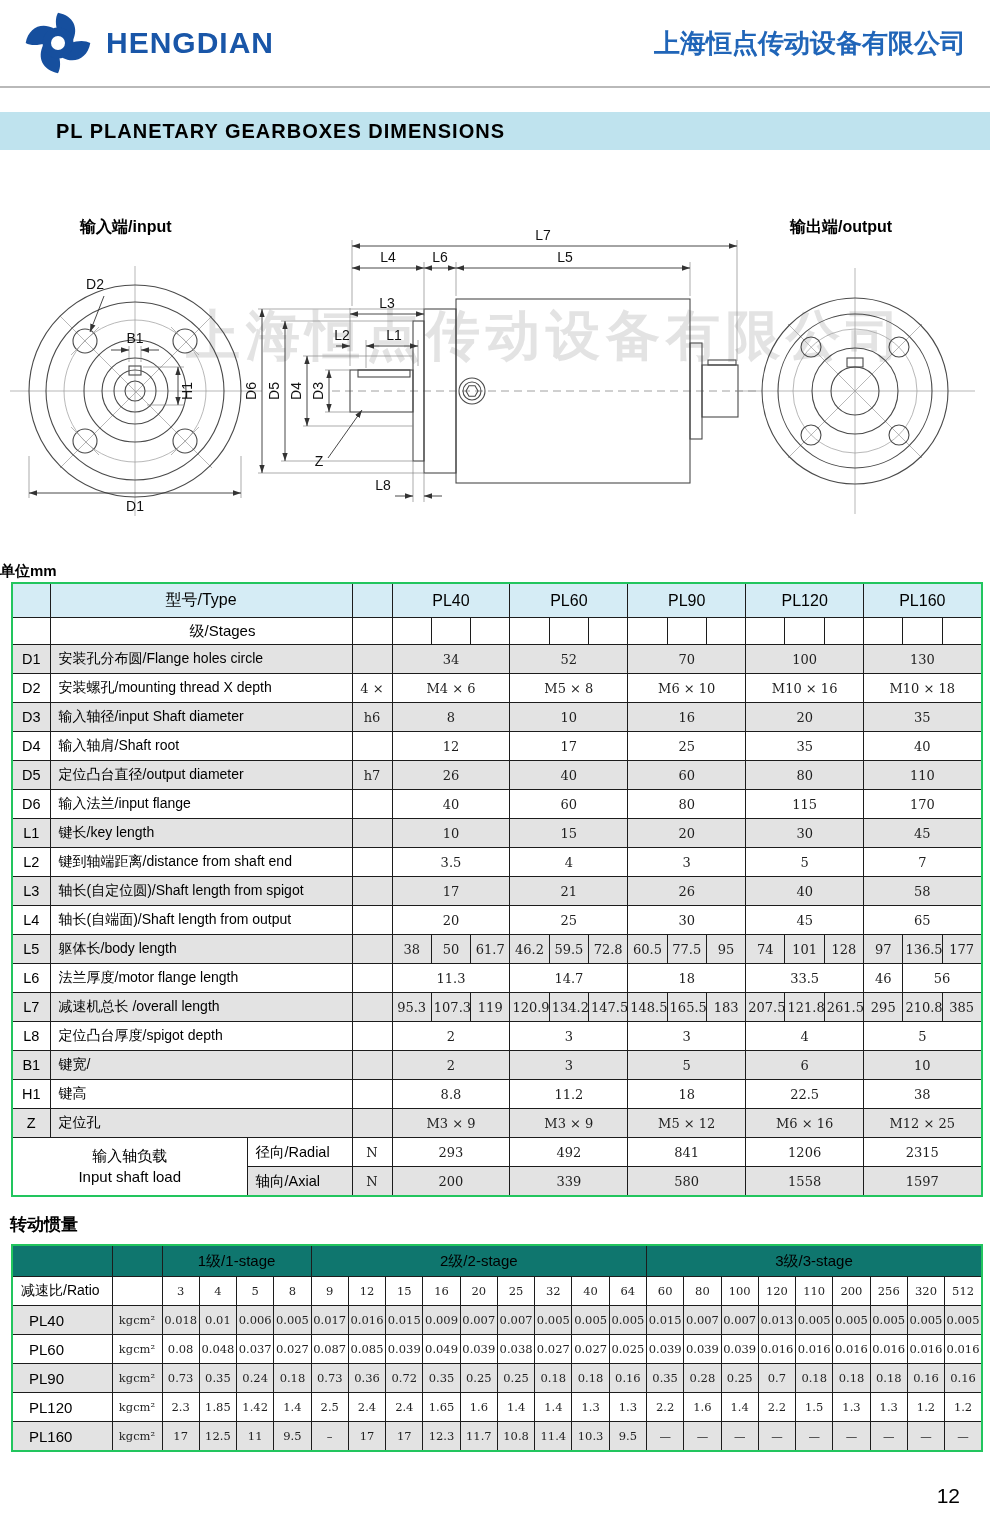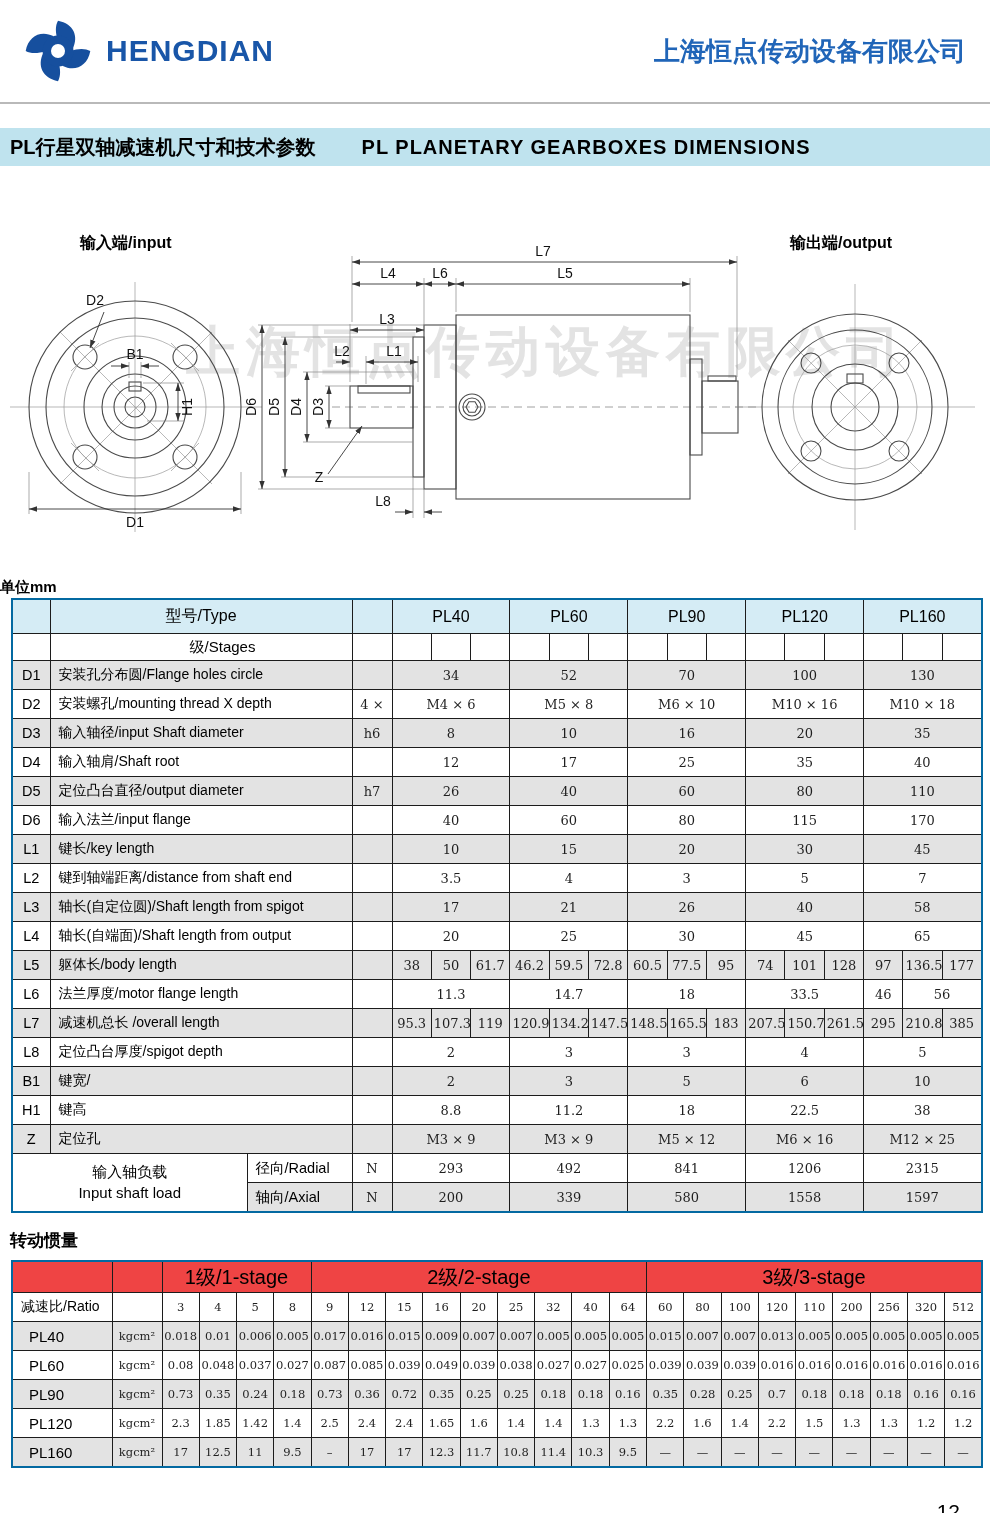--- a/index.html
+++ b/index.html
@@ -1,19 +1,19 @@
 <!DOCTYPE html>
 <html><head>
 <meta charset="utf-8">
 <style>
   html,body{margin:0;padding:0;background:#fff;}
   .page{position:relative;width:990px;height:1513px;background:#fff;overflow:hidden;
         font-family:"Liberation Sans",sans-serif;color:#000;}
   
-  .hd{display:flex;align-items:center;height:102px;padding:0 14px 0 22px;}
+  .hd{display:flex;align-items:center;height:86px;padding:0 14px 0 22px;}
   .logo{width:72px;height:66px;flex:0 0 auto;}
   .logo-text{margin-left:12px;font-size:30px;font-weight:bold;color:#1956a8;letter-spacing:1px;}
   .company{margin-left:auto;font-size:26px;font-weight:bold;color:#2065b8;padding-right:10px;}
   .rule{height:2px;background:#b9b9b9;}
   
   .title-bar{margin-top:24px;background:#bfe3ee;height:38px;display:flex;align-items:center;
              padding-left:10px;font-weight:bold;font-size:20px;}
   .title-bar .en{margin-left:46px;letter-spacing:1px;}
   
   .drawing{display:block;margin-top:6px;}
@@ -22,35 +22,35 @@
   .dtext{font-size:14px;fill:#111;}
   .out{stroke:#4a4a4a;stroke-width:1.1;fill:none;}
   .thin{stroke:#999;stroke-width:0.7;}
   .ext{stroke:#888;stroke-width:0.7;}
   .dim{stroke:#333;stroke-width:0.9;}
   .cl{stroke:#888;stroke-width:0.8;stroke-dasharray:8 5;}
   
   .unit-note{text-align:left;padding-right:12px;font-size:15px;font-weight:bold;height:20px;margin-top:-4px;}
   
   table{border-collapse:collapse;width:970px;margin:0 10px;table-layout:fixed;}
-  #main-table,#inertia-table{border:2px solid #0369a1;margin-left:11px;}
+  #main-table,#inertia-table{border:2px solid #22c55e;margin-left:11px;}
   td{border:1px solid #1c1c1c;height:28px;padding:0 2px;text-align:center;
      overflow:hidden;white-space:nowrap;font-size:14px;}
   .type-row td{height:33px;background:#d5ecf5;font-size:16px;}
   .stage-row td{height:26px;padding-left:45px;}
   .shade td{background:#e3e3e3;}
   tr .num{font-family:"DejaVu Serif",serif;font-size:13px;color:#1f1f1f;}
   .desc{text-align:left;padding-left:8px;font-size:14px;}
   .rid{font-size:14.5px;}
   .lbl{text-align:center;font-size:15px;font-weight:normal;}
   .loadgroup{font-size:15px;line-height:1.35;background:#fff;}
   .loadlbl{font-size:14.5px;padding-left:8px;}
   
   .section-title{margin:16px 0 8px 10px;font-size:17px;font-weight:bold;}
-  .group-row td{height:30px;background:#ef4444;font-size:20px;}
+  .group-row td{height:30px;background:#0f766e;font-size:15px;}
   .ratio-row td{height:28px;}
   .pl{text-align:left;padding-left:16px;font-size:15px;}
   .ival{font-family:"DejaVu Serif",serif;font-size:11.5px;padding:0 1px;color:#1f1f1f;}
   .page-num{text-align:right;padding-right:30px;margin-top:32px;font-size:21px;}
 </style>
 </head>
 <body>
 
 <div class="page">
 
@@ -64,21 +64,20 @@
         <circle cx="50" cy="47" r="22"></circle>
       </g>
       <circle cx="50" cy="47" r="10" fill="#fff"></circle>
     </svg>
     <span class="logo-text">HENGDIAN</span>
     <div class="company">上海恒点传动设备有限公司</div>
   </div>
   <div class="rule"></div>
 
   <div class="title-bar">
-    <span>PL行星双轴减速机尺寸和技术参数</span>
     <span class="en">PL PLANETARY GEARBOXES DIMENSIONS</span>
   </div>
 
   <svg class="drawing" width="990" height="410" viewBox="0 0 990 410">
     <defs>
       <marker id="arw" markerWidth="10" markerHeight="8" refX="9" refY="4" orient="auto-start-reverse">
         <path d="M0,1 L9,4 L0,7 Z" fill="#333"></path>
       </marker>
     </defs>
 
@@ -410,21 +409,21 @@
           <td class="num">95.3</td>
           <td class="num">107.3</td>
           <td class="num">119</td>
           <td class="num">120.9</td>
           <td class="num">134.2</td>
           <td class="num">147.5</td>
           <td class="num">148.5</td>
           <td class="num">165.5</td>
           <td class="num">183</td>
           <td class="num">207.5</td>
-          <td class="num">150.7</td>
+          <td class="num">121.8</td>
           <td class="num">261.5</td>
           <td class="num">295</td>
           <td class="num">210.8</td>
           <td class="num">385</td>
         </tr>
         <tr>
           <td class="rid">L8</td>
           <td colspan="2" class="desc">定位凸台厚度/spigot depth</td>
           <td class="num"></td>
           <td colspan="3" class="num">2</td>

